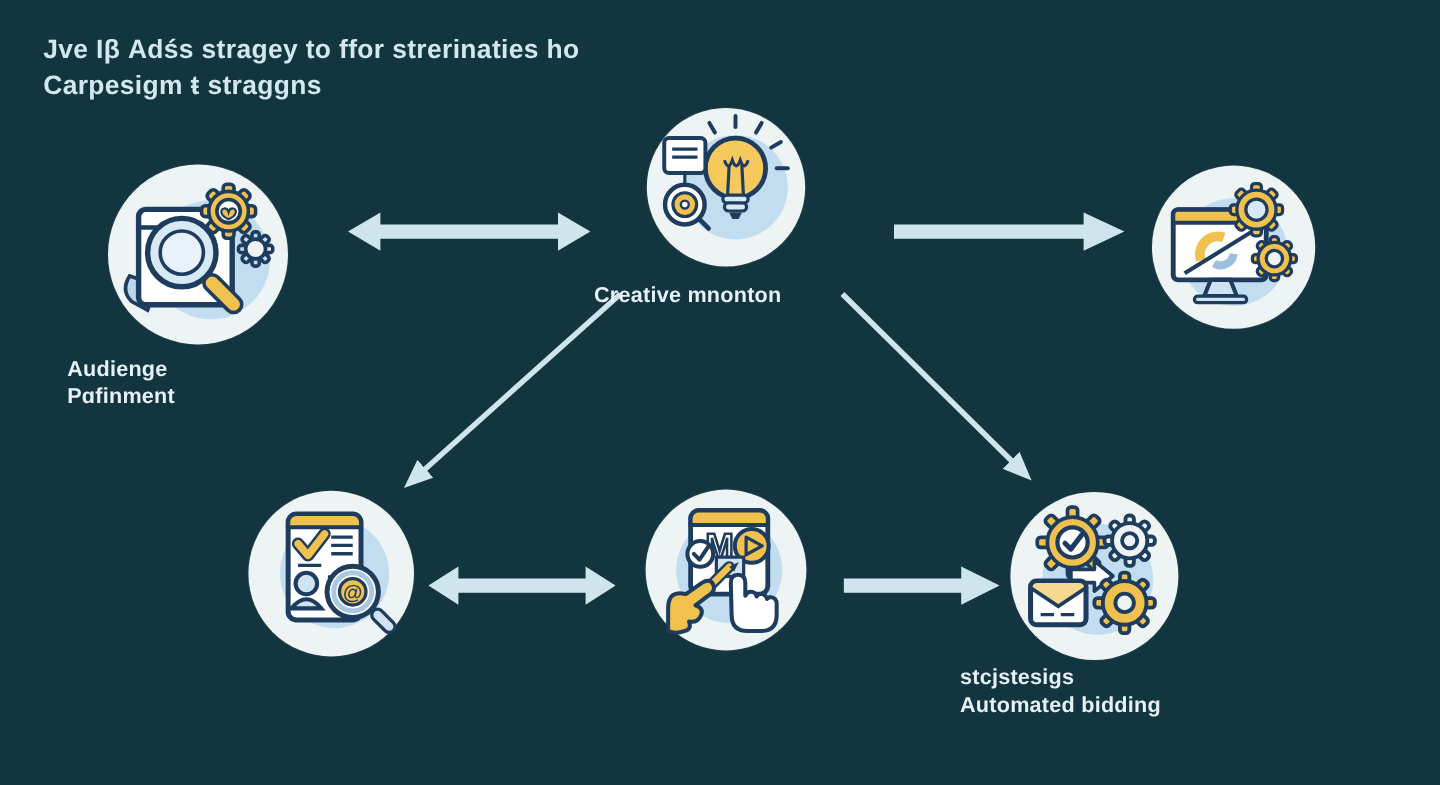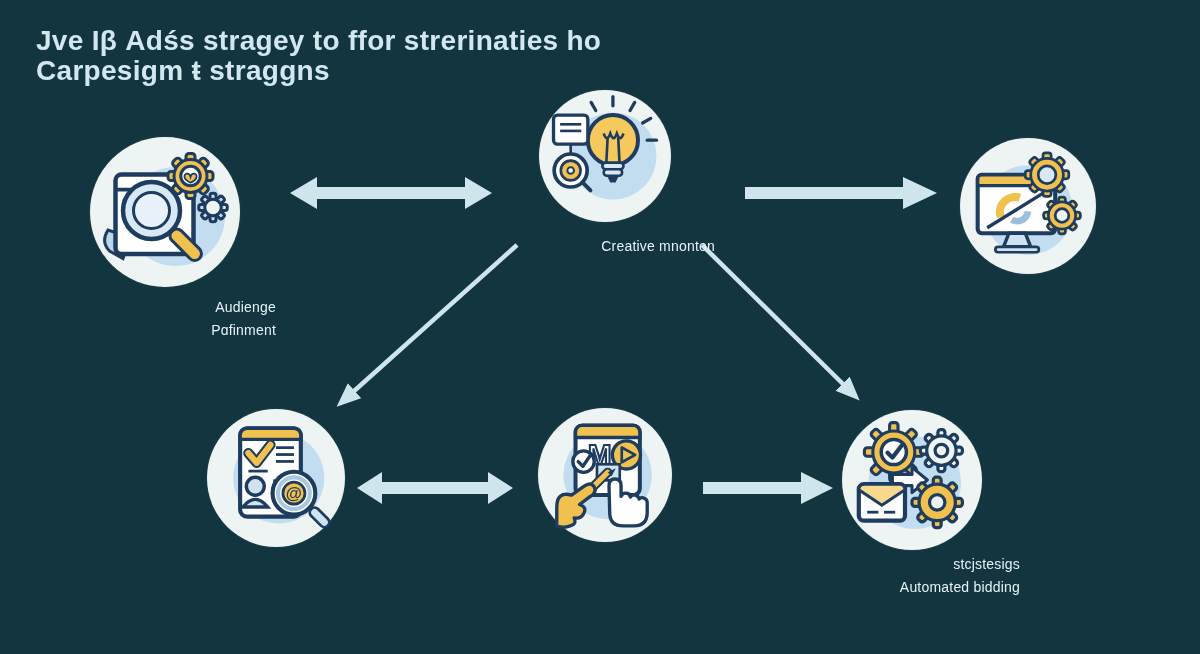--- a/index.html
+++ b/index.html
@@ -6,26 +6,26 @@
     --bg:#123540; --arrow:#cfe5ee; --title:#d3e7f0; --label:#e7f1f7;
     --circle:#eef3f4; --blob:#c3ddf0; --yellow:#f1c150; --navy:#1e3c5e;
     --lblue:#cfe3f2;
   }
   html,body{margin:0;padding:0;background:#0b2630;}
   .canvas{
     position:relative;width:1200px;height:654px;background:var(--bg);
     overflow:hidden;font-family:"Liberation Sans","DejaVu Sans",sans-serif;
   }
   .title{position:absolute;left:36px;top:26px;color:var(--title);
-    font-size:28px;font-weight:700;line-height:30px;letter-spacing:.3px;}
+    font-size:22px;font-weight:700;line-height:30px;letter-spacing:.3px;}
   .node-circle{position:absolute;border-radius:50%;background:var(--circle);
     box-shadow:0 0 0 1px rgba(255,255,255,.04);}
   .node-circle svg{display:block;width:100%;height:100%;}
-  .node-label{position:absolute;width:220px;text-align:right;color:var(--label);
-    font-size:14px;font-weight:400;line-height:23px;letter-spacing:.2px;}
+  .node-label{position:absolute;width:220px;text-align:left;color:var(--label);
+    font-size:18px;font-weight:700;line-height:23px;letter-spacing:.2px;}
   .arw{position:absolute;}
   svg text{font-family:"Liberation Sans","DejaVu Sans",sans-serif;}
 </style>
 </head>
 <body>
 
 <div class="canvas">
 
   <div class="title">
     <div>Jve Iβ Adśs stragey to ffor strerinaties ho</div>

